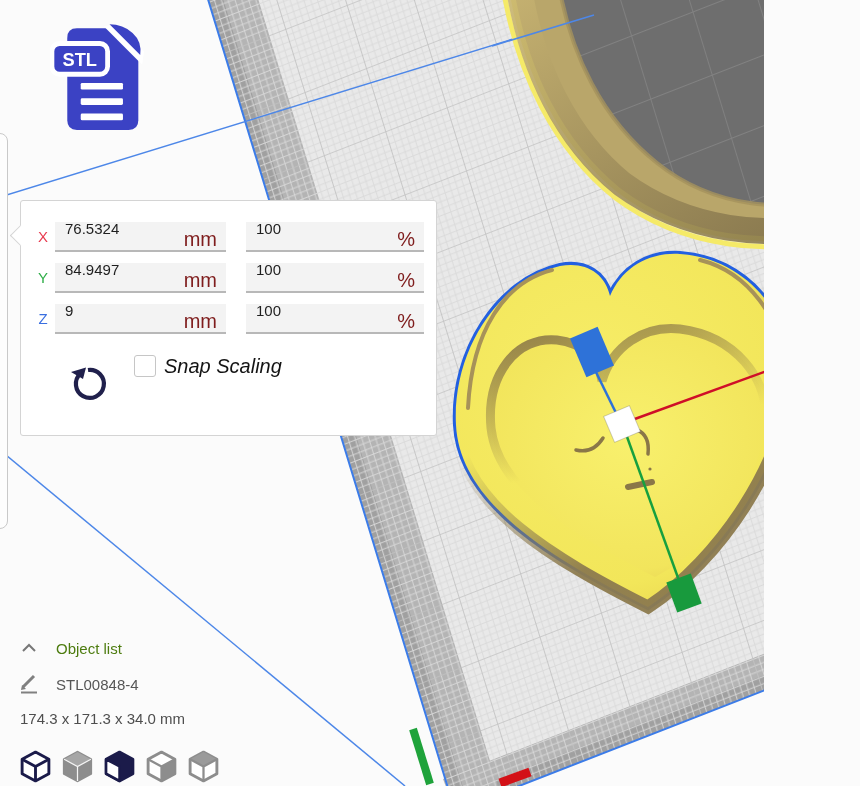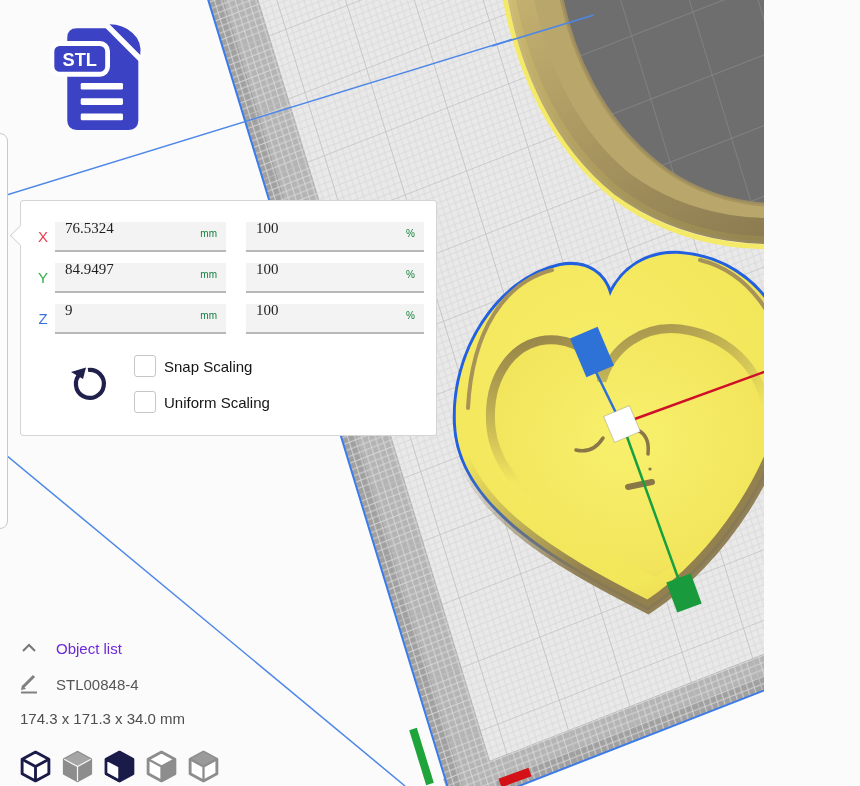--- a/index.html
+++ b/index.html
@@ -22,35 +22,35 @@
      border-left:1px solid #d4d4d4;border-bottom:1px solid #d4d4d4;transform:rotate(45deg);}
   .axis-row{position:absolute;left:0;width:100%;height:30px;}
   .axis-row.r0{top:21px}.axis-row.r1{top:62px}.axis-row.r2{top:103px}
   .axis-label{position:absolute;left:15px;top:6px;font-size:15px;width:14px;text-align:center;}
   .axis-x{color:#e83c50}.axis-y{color:#2fae48}.axis-z{color:#3a6fe0}
   .field{position:absolute;top:0;height:30px;background:#f3f3f3;border-bottom:2px solid #b8b8b8;
      box-sizing:border-box;}
   .field.mm{left:34px;width:171px;}
   .field.pct{left:225px;width:178px;}
   .field input{position:absolute;left:0;top:0;width:100%;height:28px;border:none;background:transparent;
-     font-family:Liberation Serif, serif;font-size:15px;color:#1f1f1f;
+     font-family:Liberation Sans, sans-serif;font-size:15px;color:#1f1f1f;
      padding:0 0 16px 10px;box-sizing:border-box;outline:none;}
-  .field .unit{position:absolute;right:9px;top:6px;font-size:10px;color:#15803d;}
+  .field .unit{position:absolute;right:9px;top:6px;font-size:20px;color:#7f1d1d;}
   .reset-btn{position:absolute;left:46px;top:162px;width:42px;height:42px;cursor:pointer;}
   .chk-row{position:absolute;left:113px;height:22px;display:flex;align-items:center;}
   .chk-row.c0{top:154px}.chk-row.c1{top:190px}
   .checkbox{width:20px;height:20px;background:#fff;border:1px solid #c6c6c6;border-radius:3px;
      display:inline-block;}
-  .chk-label{margin-left:8px;font-size:15px;color:#141414;}
+  .chk-label{margin-left:8px;font-size:20px;color:#141414;font-style:italic;}
 
   
   .objlist{position:absolute;left:18px;top:638px;width:300px;}
   .obj-row{display:flex;align-items:center;height:20px;margin-bottom:16px;}
   .obj-row .ic{width:22px;margin-right:16px;display:flex;justify-content:center;}
-  .obj-title{font-size:15px;color:#6d28d9;}
+  .obj-title{font-size:15px;color:#4d7c0f;}
   .obj-name{font-size:15px;color:#565656;}
   .obj-dims{font-size:15px;color:#4e4e4e;margin:2px 0 22px 2px;}
   .view-icons{display:flex;gap:7px;}
   .view-icons .vi{width:35px;height:35px;}
 </style>
 </head>
 <body>
 
 <div class="stage">
 
@@ -218,24 +218,20 @@
 
     <svg class="reset-btn" viewBox="0 0 42 42">
       <path d="M13.5,10.5 A14,14 0 1 0 21,7" fill="none" stroke="#20204c" stroke-width="4.2" stroke-linecap="butt"></path>
       <polygon points="4,9 19,4.5 16,16" fill="#20204c"></polygon>
     </svg>
 
     <div class="chk-row c0">
       <span class="checkbox"></span>
       <span class="chk-label">Snap Scaling</span>
     </div>
-    <div class="chk-row c1">
-      <span class="checkbox"></span>
-      <span class="chk-label">Uniform Scaling</span>
-    </div>
   </div>
 
   <div class="objlist">
     <div class="obj-row">
       <span class="ic">
         <svg width="16" height="10" viewBox="0 0 16 10">
           <polyline points="2,8 8,2 14,8" fill="none" stroke="#777" stroke-width="2"></polyline>
         </svg>
       </span>
       <span class="obj-title">Object list</span>

